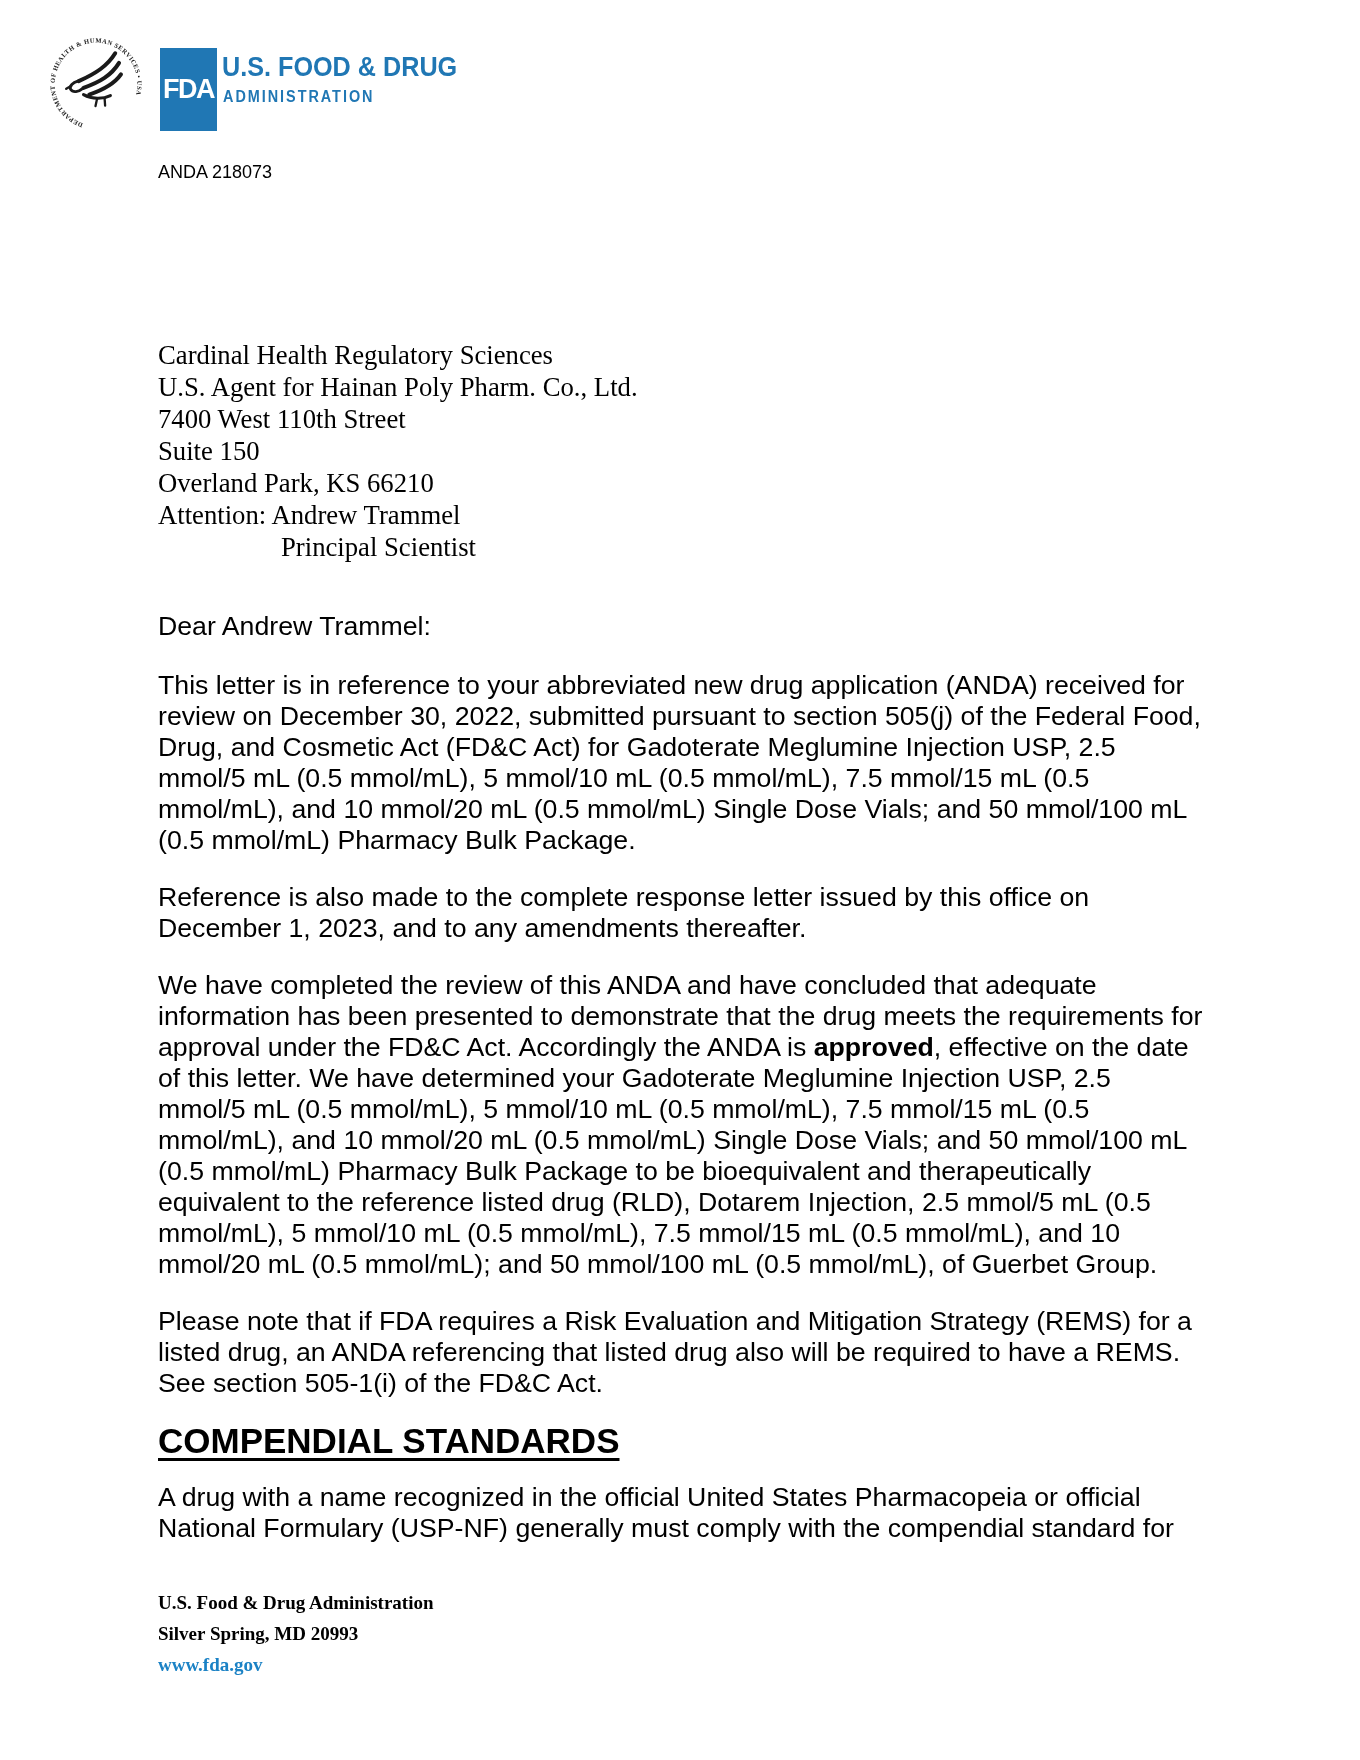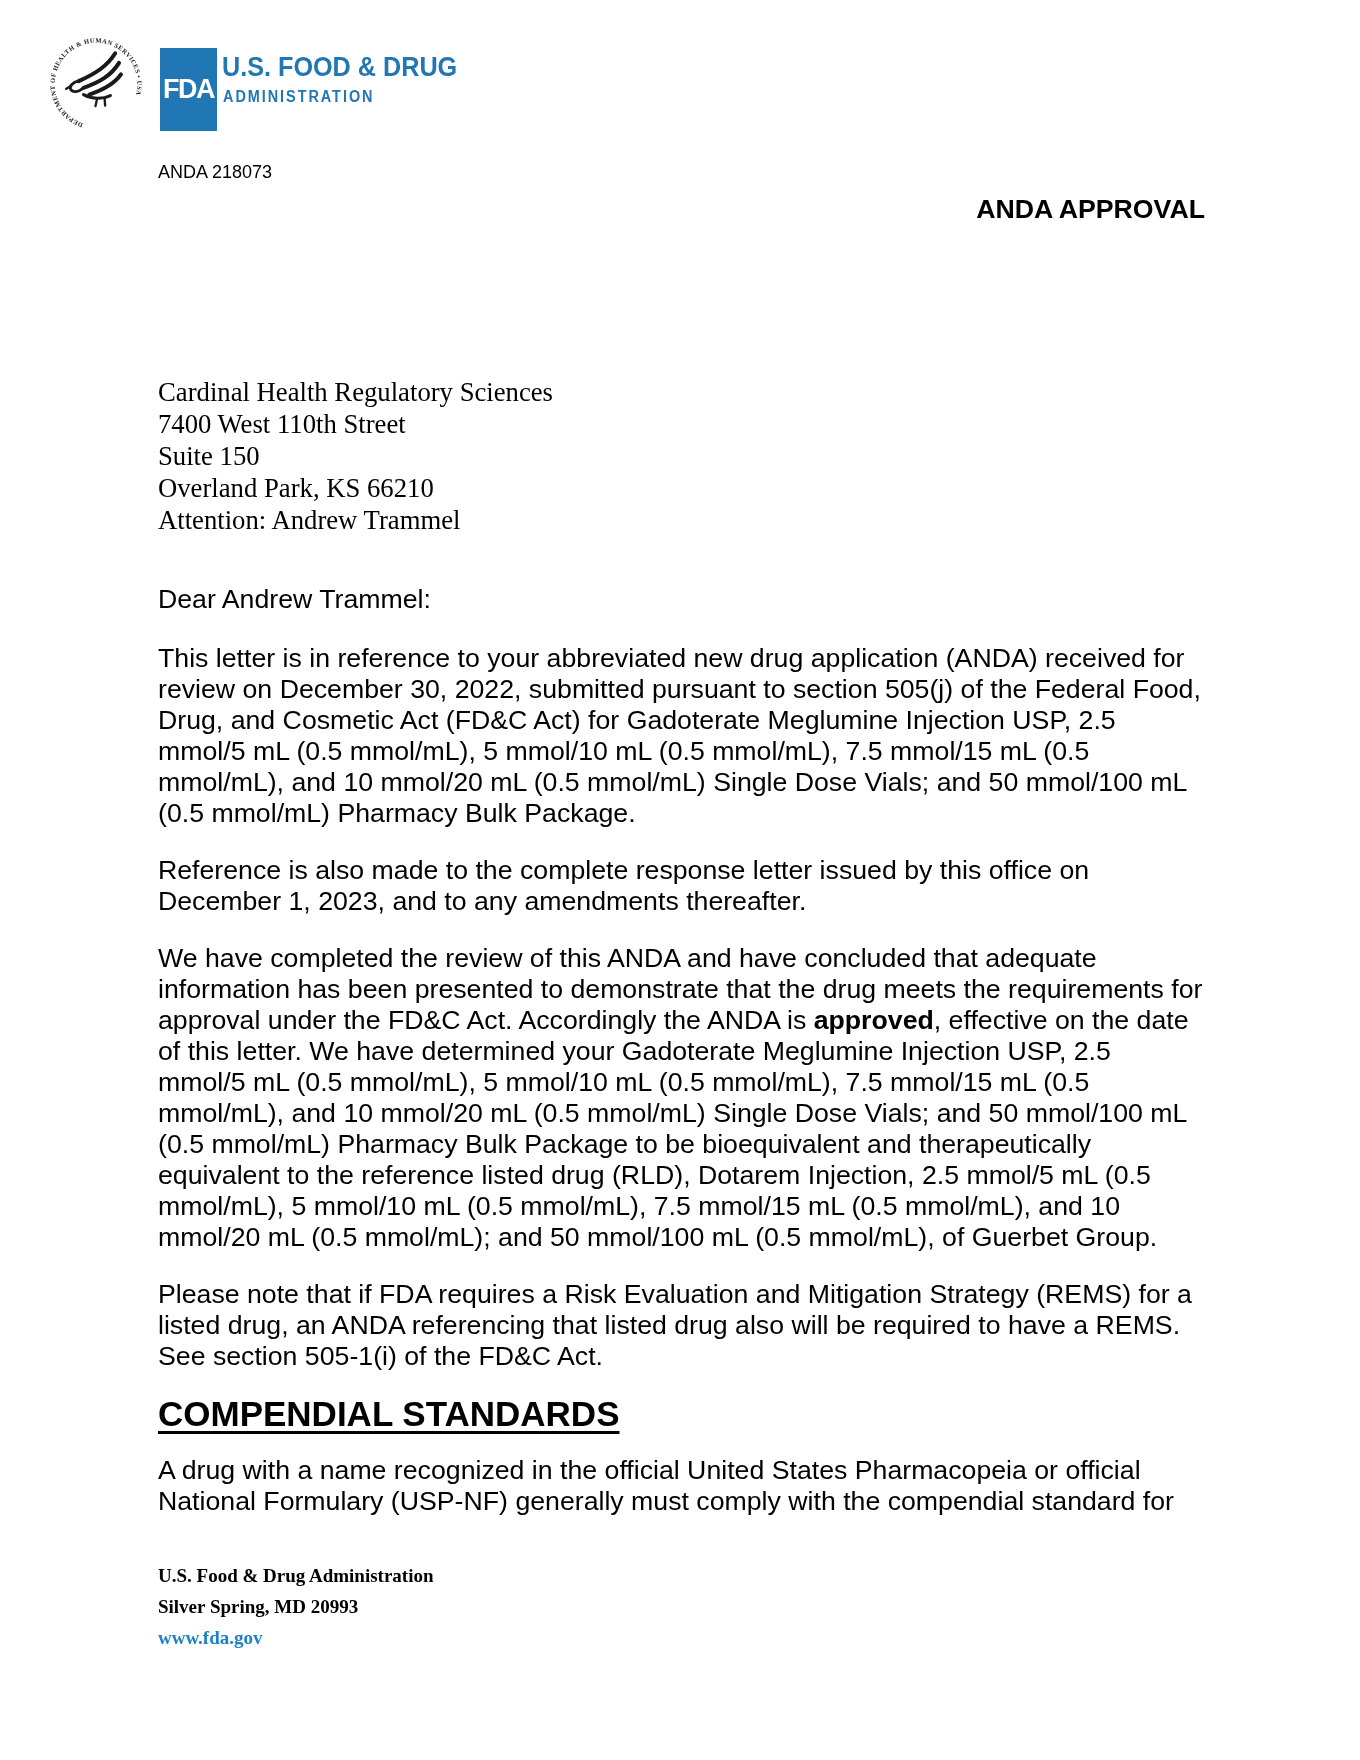--- a/index.html
+++ b/index.html
@@ -89,28 +89,29 @@
   <div class="fda-box">
     <span>FDA</span>
   </div>
   <div class="fda-line1">U.S. FOOD &amp; DRUG</div>
   <div class="fda-line2">ADMINISTRATION</div>
 
   <div class="content">
 
     <div class="anda-number">ANDA 218073</div>
 
-    <div class="letter-type">ANDA APPROVAL</div>
 
     <div class="address">
       <div>Cardinal Health Regulatory Sciences</div>
+      <div>U.S. Agent for Hainan Poly Pharm. Co., Ltd.</div>
       <div>7400 West 110th Street</div>
       <div>Suite 150</div>
       <div>Overland Park, KS 66210</div>
       <div>Attention: Andrew Trammel</div>
+      <div class="attn-title">Principal Scientist</div>
     </div>
 
     <p class="salutation">Dear Andrew Trammel:</p>
 
     <p class="para para-first">This letter is in reference to your abbreviated new drug application (ANDA) received for review on December 30, 2022, submitted pursuant to section 505(j) of the Federal Food, Drug, and Cosmetic Act (FD&amp;C Act) for Gadoterate Meglumine Injection USP, 2.5 mmol/5 mL (0.5 mmol/mL), 5 mmol/10 mL (0.5 mmol/mL), 7.5 mmol/15 mL (0.5 mmol/mL), and 10 mmol/20 mL (0.5 mmol/mL) Single Dose Vials; and 50 mmol/100 mL (0.5 mmol/mL) Pharmacy Bulk Package.</p>
 
     <p class="para">Reference is also made to the complete response letter issued by this office on December 1, 2023, and to any amendments thereafter.</p>
 
     <p class="para"><span>We have completed the review of this ANDA and have concluded that adequate information has been presented to demonstrate that the drug meets the requirements for approval under the FD&amp;C Act. Accordingly the ANDA is </span><b>approved</b><span>, effective on the date of this letter. We have determined your Gadoterate Meglumine Injection USP, 2.5 mmol/5 mL (0.5 mmol/mL), 5 mmol/10 mL (0.5 mmol/mL), 7.5 mmol/15 mL (0.5 mmol/mL), and 10 mmol/20 mL (0.5 mmol/mL) Single Dose Vials; and 50 mmol/100 mL (0.5 mmol/mL) Pharmacy Bulk Package to be bioequivalent and therapeutically equivalent to the reference listed drug (RLD), Dotarem Injection, 2.5 mmol/5 mL (0.5 mmol/mL), 5 mmol/10 mL (0.5 mmol/mL), 7.5 mmol/15 mL (0.5 mmol/mL), and 10 mmol/20 mL (0.5 mmol/mL); and 50 mmol/100 mL (0.5 mmol/mL), of Guerbet Group.</span></p>
 

